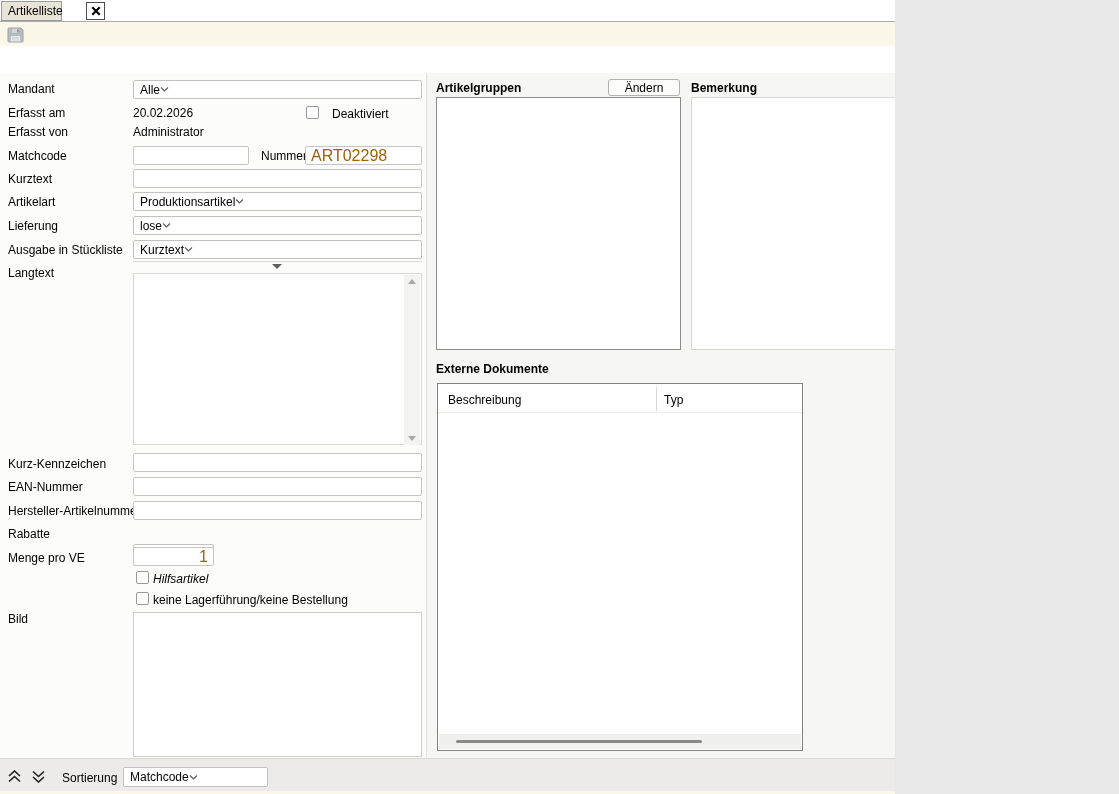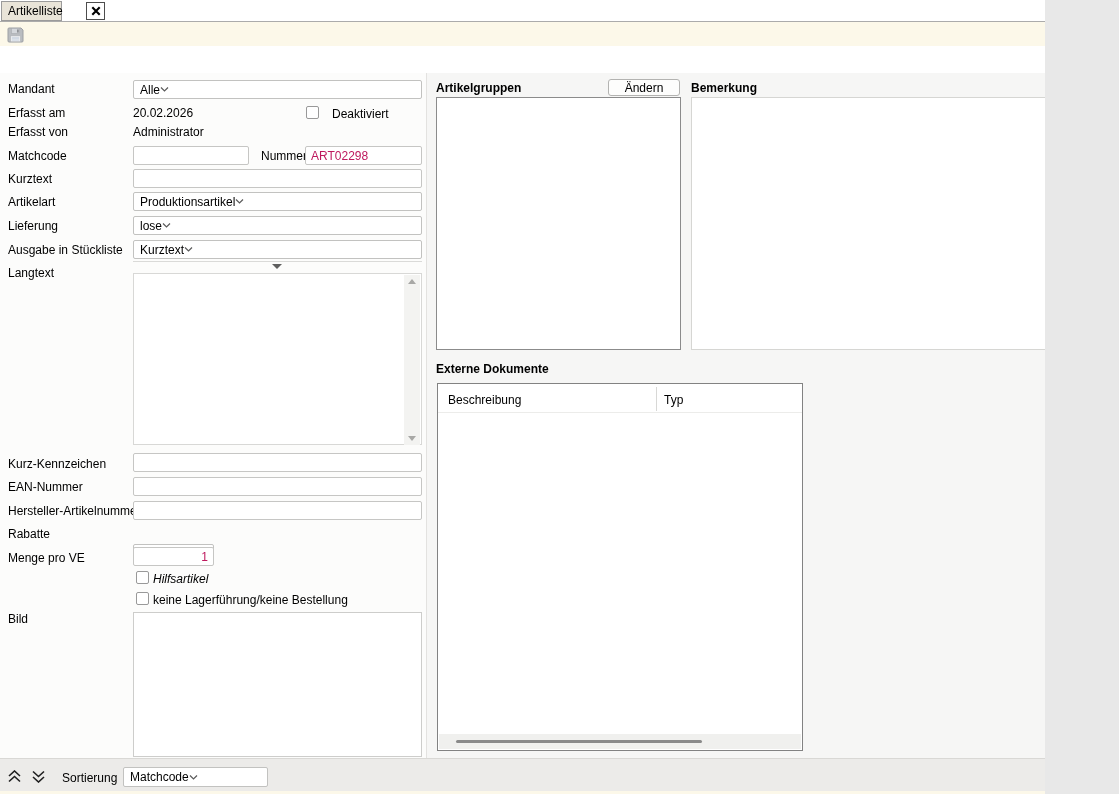--- a/index.html
+++ b/index.html
@@ -1,16 +1,16 @@
 <!DOCTYPE html>
 <html><head>
 <meta charset="utf-8">
 <style>
   html,body{margin:0;padding:0;background:#e8e8e8;}
-  .screen{position:relative;width:1045px;height:794px;background:#ffffff;overflow:hidden;
+  .screen{position:relative;width:895px;height:794px;background:#ffffff;overflow:hidden;
           font-family:"Liberation Sans",sans-serif;font-size:12px;color:#000;}
   .lbl{position:absolute;font-size:12px;color:#000;white-space:nowrap;line-height:14px;}
   .blbl{position:absolute;font-size:12px;font-weight:bold;color:#000;white-space:nowrap;line-height:15px;}
 
   
   .doctab-row{position:absolute;left:0;top:0;width:1119px;height:22px;background:#ffffff;}
   .doctab-row .underline{position:absolute;left:0;top:21px;width:1119px;height:1px;background:#ababab;}
   .doctab{position:absolute;left:1px;top:1px;width:61px;height:20px;background:#e9e4d8;
           border:1px solid #9b9b9b;box-sizing:border-box;line-height:18px;padding-left:6px;font-size:12px;}
   .closebtn{position:absolute;left:86px;top:2px;width:19px;height:18px;background:#ffffff;
@@ -26,21 +26,21 @@
   .tab{height:26px;line-height:25px;padding:0 11px;font-size:12px;color:#1d1d1d;
        border-right:1px solid #dddbd8;box-sizing:border-box;white-space:nowrap;}
   .tab.selected{background:#ffffff;border:1px solid #a8a8a8;border-bottom:none;height:27px;line-height:26px;z-index:2;}
 
   
   .leftpanel{position:absolute;left:0;top:73px;width:427px;height:685px;background:#fcfcfb;border-right:1px solid #e3e2e0;box-sizing:border-box;}
   .rightpanel{position:absolute;left:427px;top:73px;width:692px;height:685px;background:#f6f6f5;}
 
   
   .tin{position:absolute;background:#fff;border:1px solid #c6c6c4;border-radius:2px;box-sizing:border-box;
-       font-family:inherit;font-size:12px;color:#be185d;padding:0 5px;outline:none;}
+       font-family:inherit;font-size:16px;color:#a16207;padding:0 5px;outline:none;}
   .tin.num{text-align:right;}
   .dd{position:absolute;background:#fff;border:1px solid #c2c2c0;border-radius:2px;box-sizing:border-box;
       display:flex;align-items:center;padding:0 7px 0 6px;font-size:12px;cursor:default;}
   .dd .v{white-space:nowrap;overflow:hidden;}
   .chk{position:absolute;width:13px;height:13px;background:#fff;border:1px solid #999;border-radius:2px;box-sizing:border-box;}
   .bigbox{position:absolute;background:#fff;box-sizing:border-box;}
 
   
   .vsb{position:absolute;background:#f3f3f1;display:flex;flex-direction:column;justify-content:space-between;align-items:center;padding:4px 0;box-sizing:border-box;}
   .tri-up{width:0;height:0;border-left:4px solid transparent;border-right:4px solid transparent;border-bottom:5px solid #a8a8a6;}

